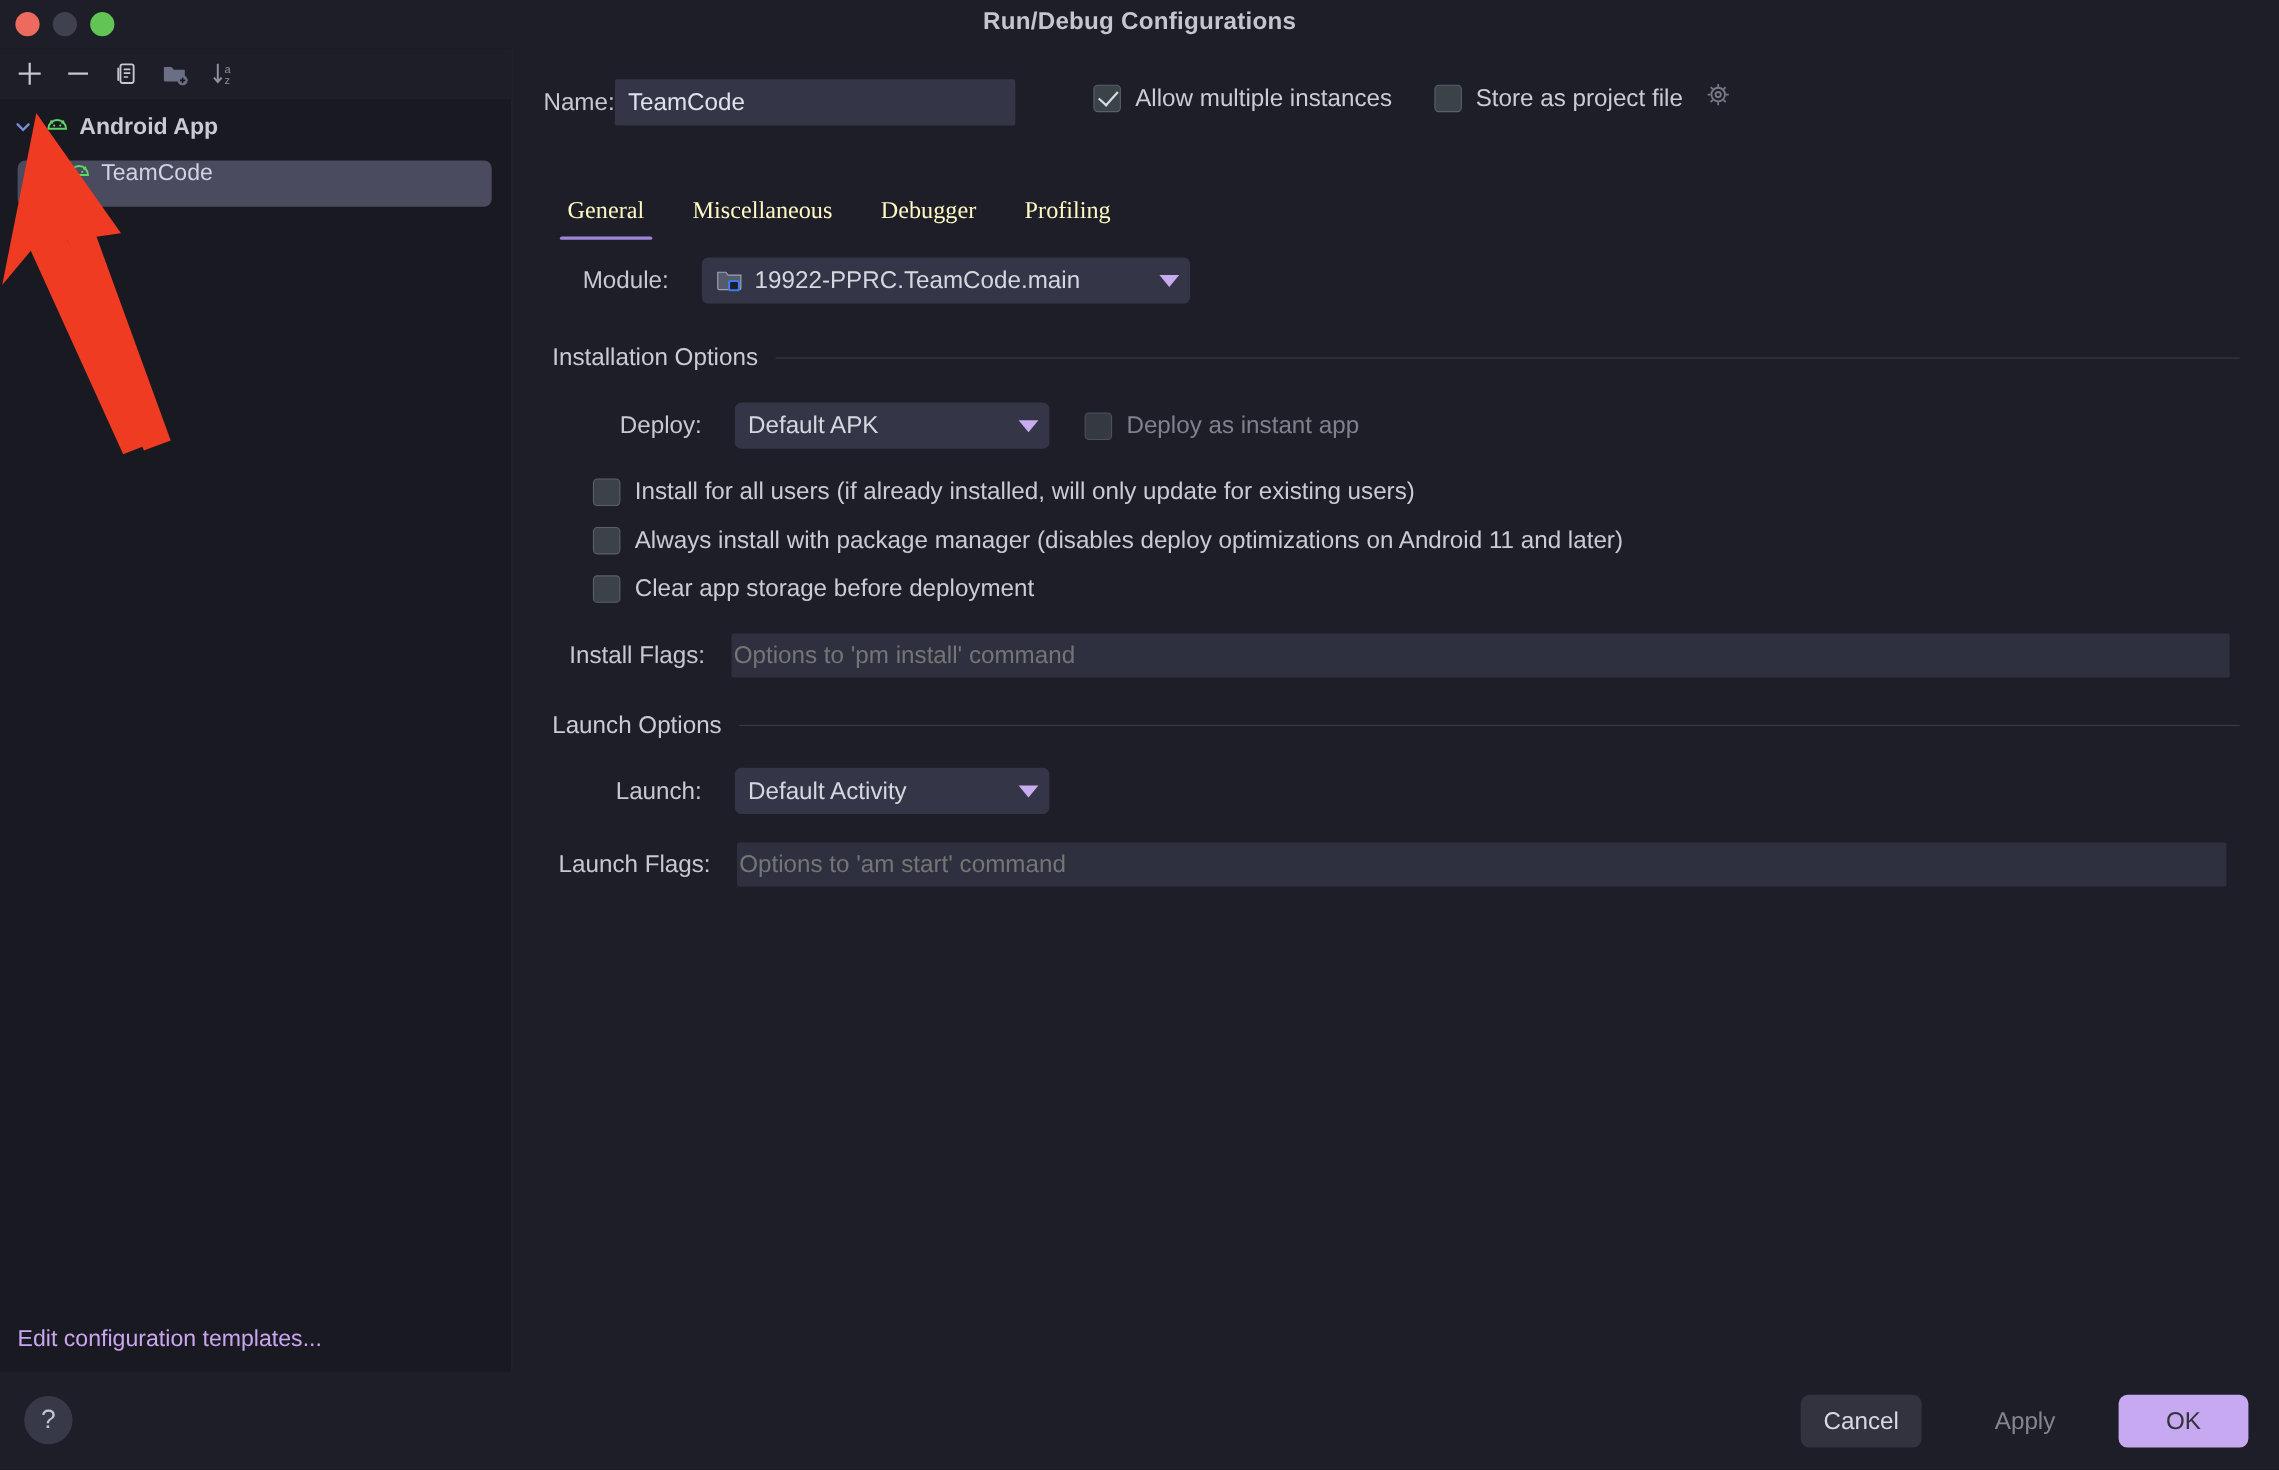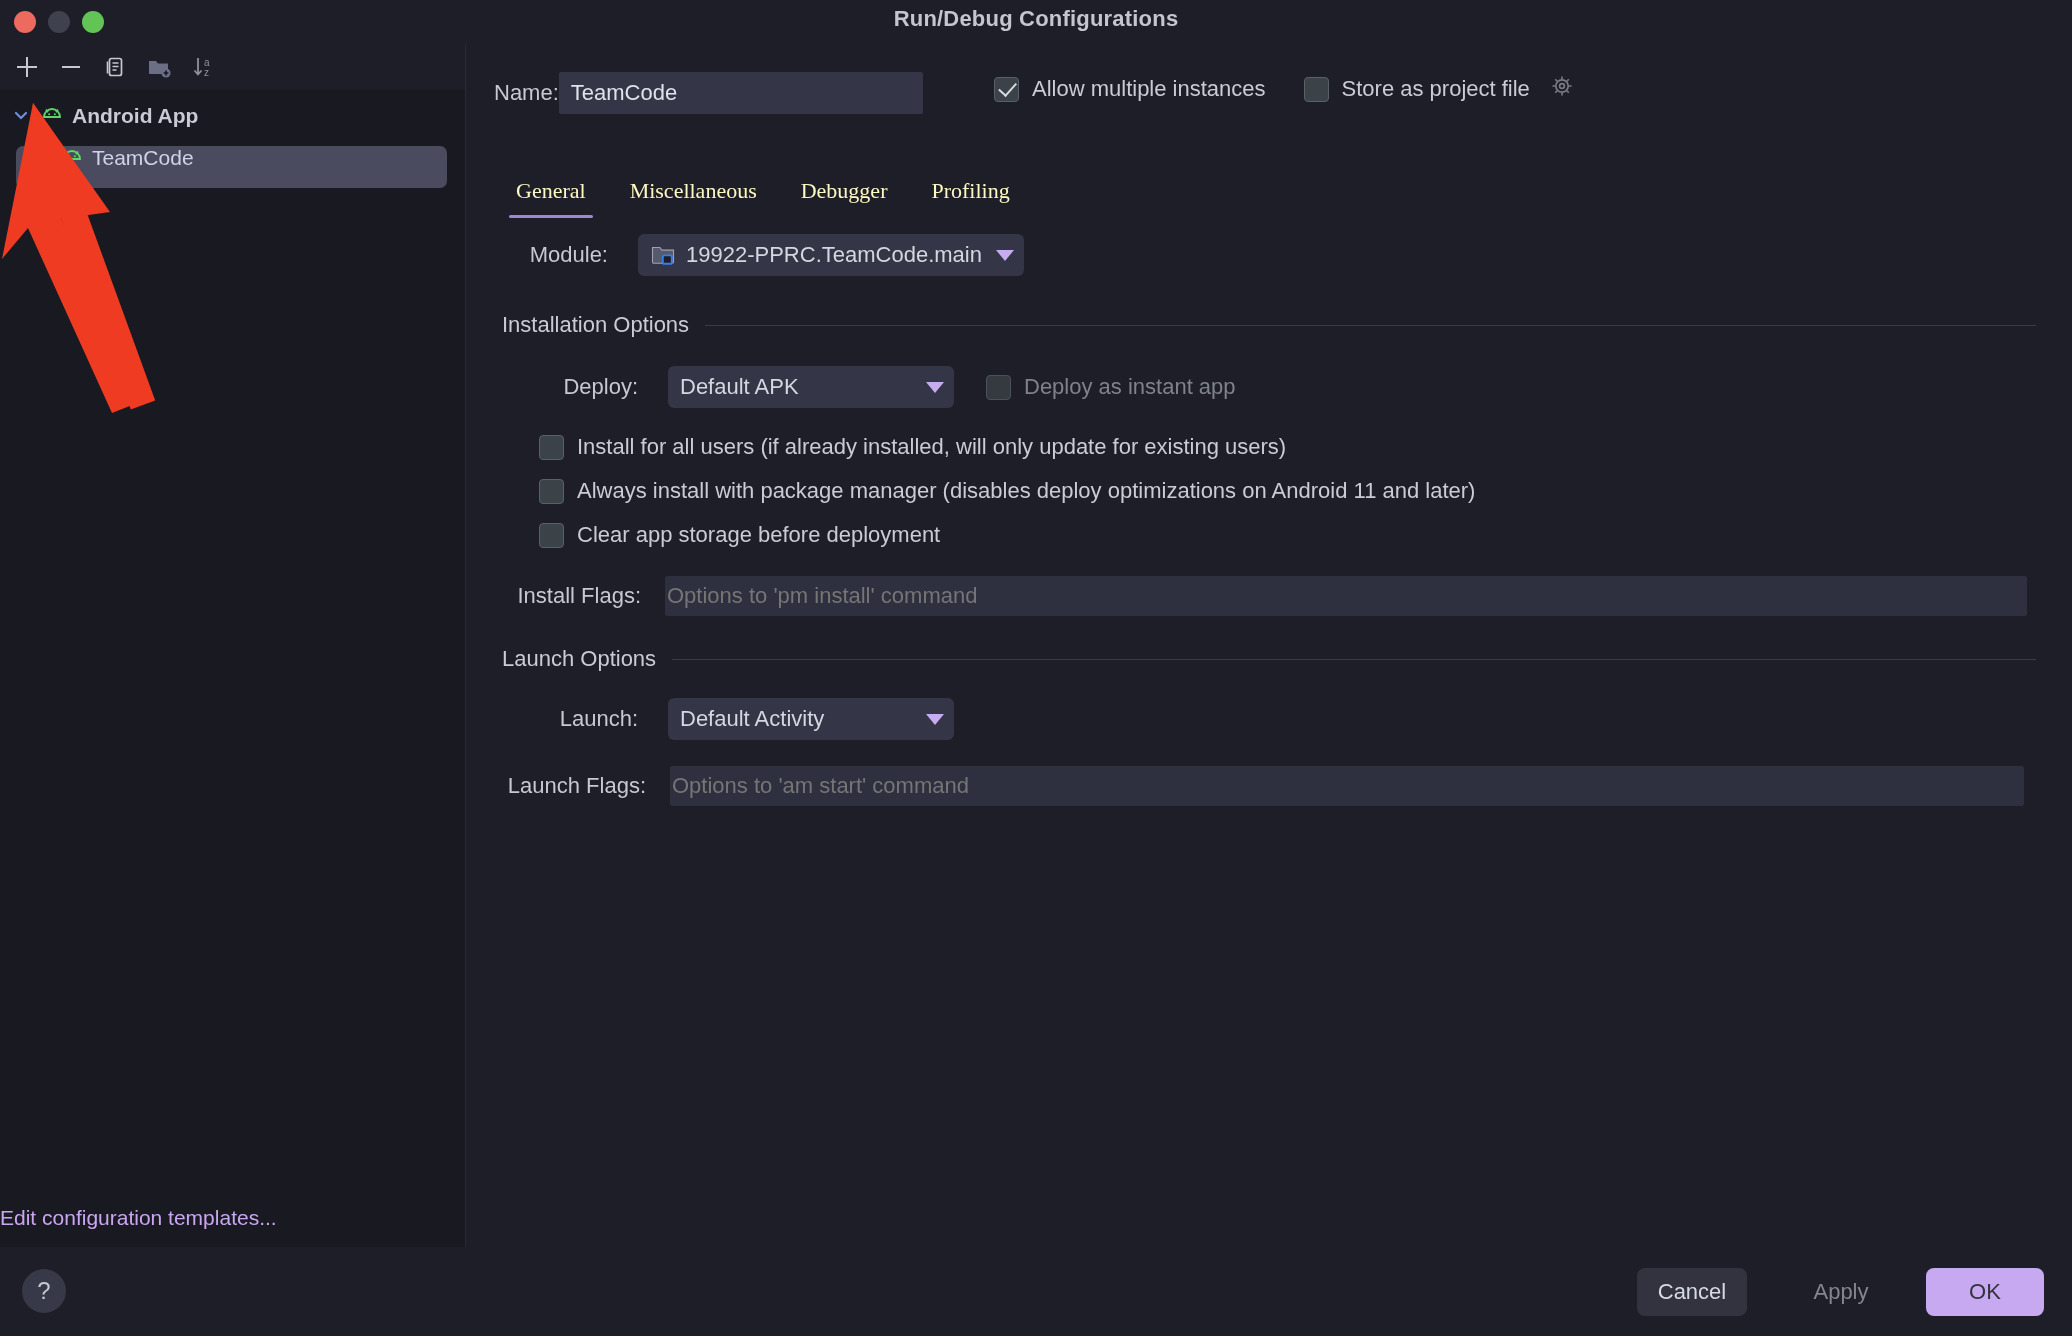--- a/index.html
+++ b/index.html
@@ -61,21 +61,21 @@
   .tree-row.child {
     margin: 4px 18px 0 16px;
     padding-left: 44px;
     background: #4a4b5e; border-radius: 7px;
     height: 42px; color: #cfd3e4; font-size: 21px;
   }
   .chev { width: 22px; height: 22px; display: inline-flex; align-items: center; justify-content: center; }
 
   .lp-footer {
     position: absolute; left: 0; right: 0; bottom: 0; height: 58px;
-    display: flex; align-items: center; padding-left: 0;
+    display: flex; align-items: center; padding-left: 16px;
   }
   .link { color: #caa6f0; font-size: 21px; }
 
   
   .main {
     position: absolute; left: 466px; top: 44px; right: 0; bottom: 89px;
     background: #1e1e28;
   }
 
   .name-row { position: absolute; top: 28px; left: 28px; display: flex; align-items: center; }
@@ -292,21 +292,21 @@
       </div>
       <div class="tab">
         <span>Profiling</span>
       </div>
     </div>
 
     <div class="form">
 
       <div class="row" style="padding-left:0;">
         <span class="lbl" style="width:142px;">Module:</span>
-        <div class="combo" style="margin-left:30px; width:386px;">
+        <div class="combo" style="margin-left:30px; width:444px;">
           <span style="display:inline-flex; margin-right:10px;">
             <svg width="26" height="24" viewBox="0 0 26 24">
               <path d="M2.5 4.5 h7.4 l2 2.6 h11.6 V19 a1.2 1.2 0 0 1 -1.2 1.2 H3.7 A1.2 1.2 0 0 1 2.5 19 Z" fill="#565a6d" stroke="#9ea2ae" stroke-width="1.1"></path>
               <rect x="12.8" y="12.4" width="9" height="8.4" rx="1.6" fill="#1e1e28" stroke="#3a7bee" stroke-width="1.9"></rect>
             </svg>
           </span>
           <span>19922-PPRC.TeamCode.main</span>
           <span class="caret"></span>
         </div>
       </div>

